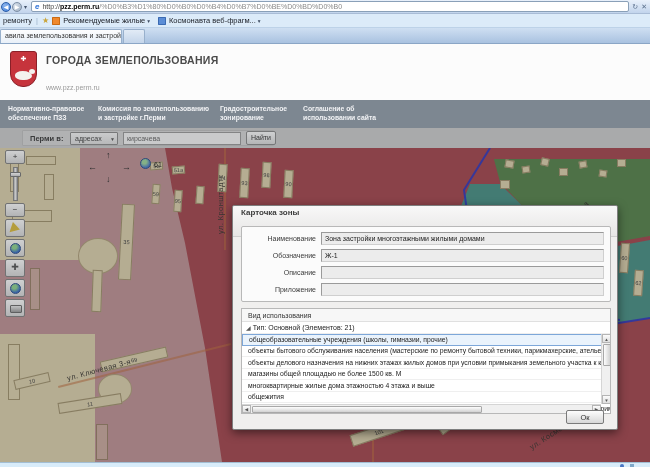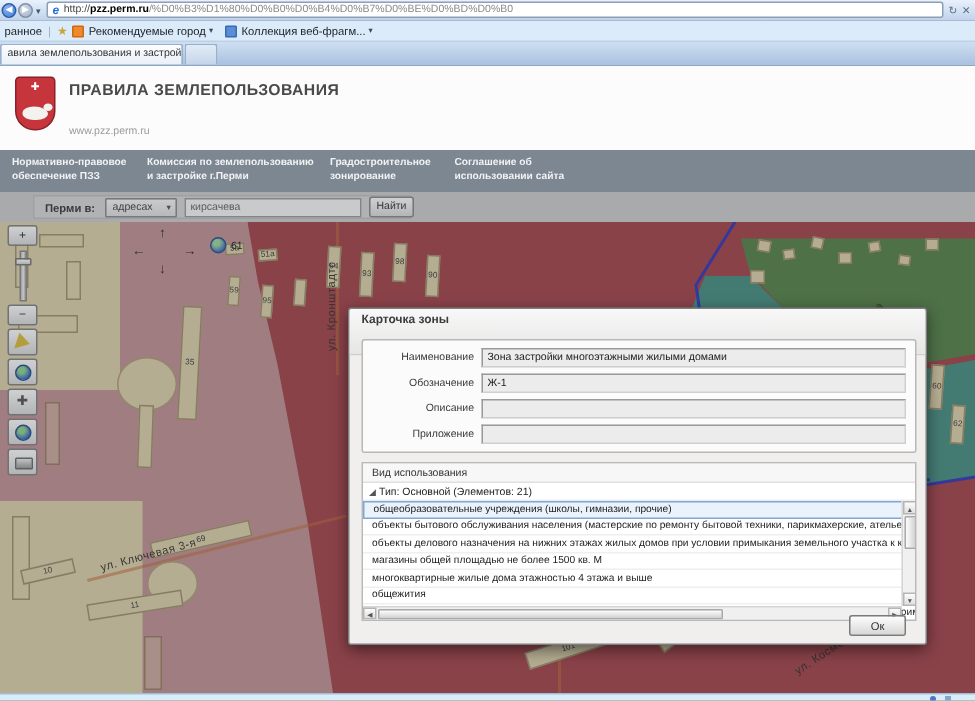--- a/index.html
+++ b/index.html
@@ -127,47 +127,47 @@
     <span id="ie-icon">e</span>
     <span class="url-prefix">http://</span>
       <span class="url-host">pzz.perm.ru</span>
       <span class="url-path">/%D0%B3%D1%80%D0%B0%D0%B4%D0%B7%D0%BE%D0%BD%D0%B0</span>
   </div>
   <span class="field-btn">↻</span>
   <span class="field-btn">✕</span>
 </div>
 
 <div id="chrome-fav">
-  <span>ранное</span>
+  <span>ремонту</span>
   <span class="fav-sep">|</span>
   <span id="star-icon">★</span>
   <span id="rec-icon"></span>
   <span class="fav-item">
-    <span>Рекомендуемые город</span>
+    <span>Рекомендуемые жилые</span>
     <span class="fav-caret">▾</span>
   </span>
   <span id="slice-icon"></span>
   <span class="fav-item">
-    <span>Коллекция веб-фрагм...</span>
+    <span>Космонавта веб-фрагм...</span>
     <span class="fav-caret">▾</span>
   </span>
 </div>
 
 <div id="chrome-tabs">
   <div id="active-tab">авила землепользования и застройки город...</div>
   <div id="tab-stub"></div>
 </div>
 
 <div id="site-header">
   <div id="coat-of-arms" style="background: rgb(198, 52, 60);">
     <span id="coat-cross">✚</span>
     <div id="coat-bear"></div>
   </div>
   <div id="header-title">
-    <div>ПРАВИЛА ЗЕМЛЕПОЛЬЗОВАНИЯ</div>
+    <div>ГОРОДА ЗЕМЛЕПОЛЬЗОВАНИЯ</div>
   </div>
   <div id="header-url">www.pzz.perm.ru</div>
 </div>
 
 <div id="site-nav" style="background: rgb(125, 135, 145);">
     <div class="nav-item" style="left: 8px;">
       <div>Нормативно-правовое</div>
       <div>обеспечение ПЗЗ</div>
     </div>
     <div class="nav-item" style="left: 98px;">

